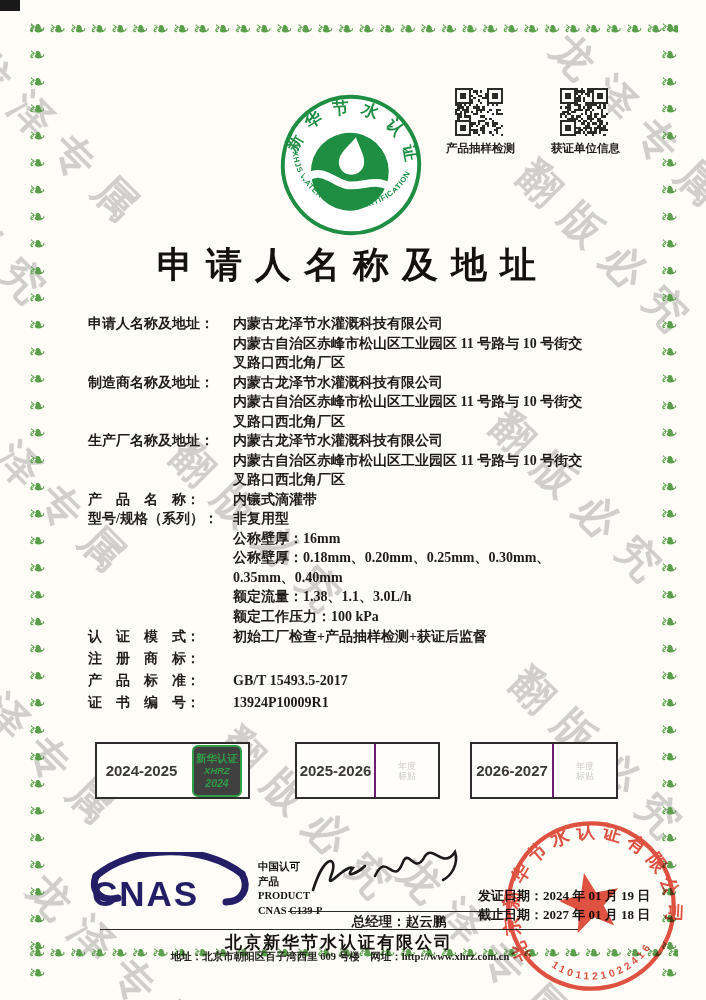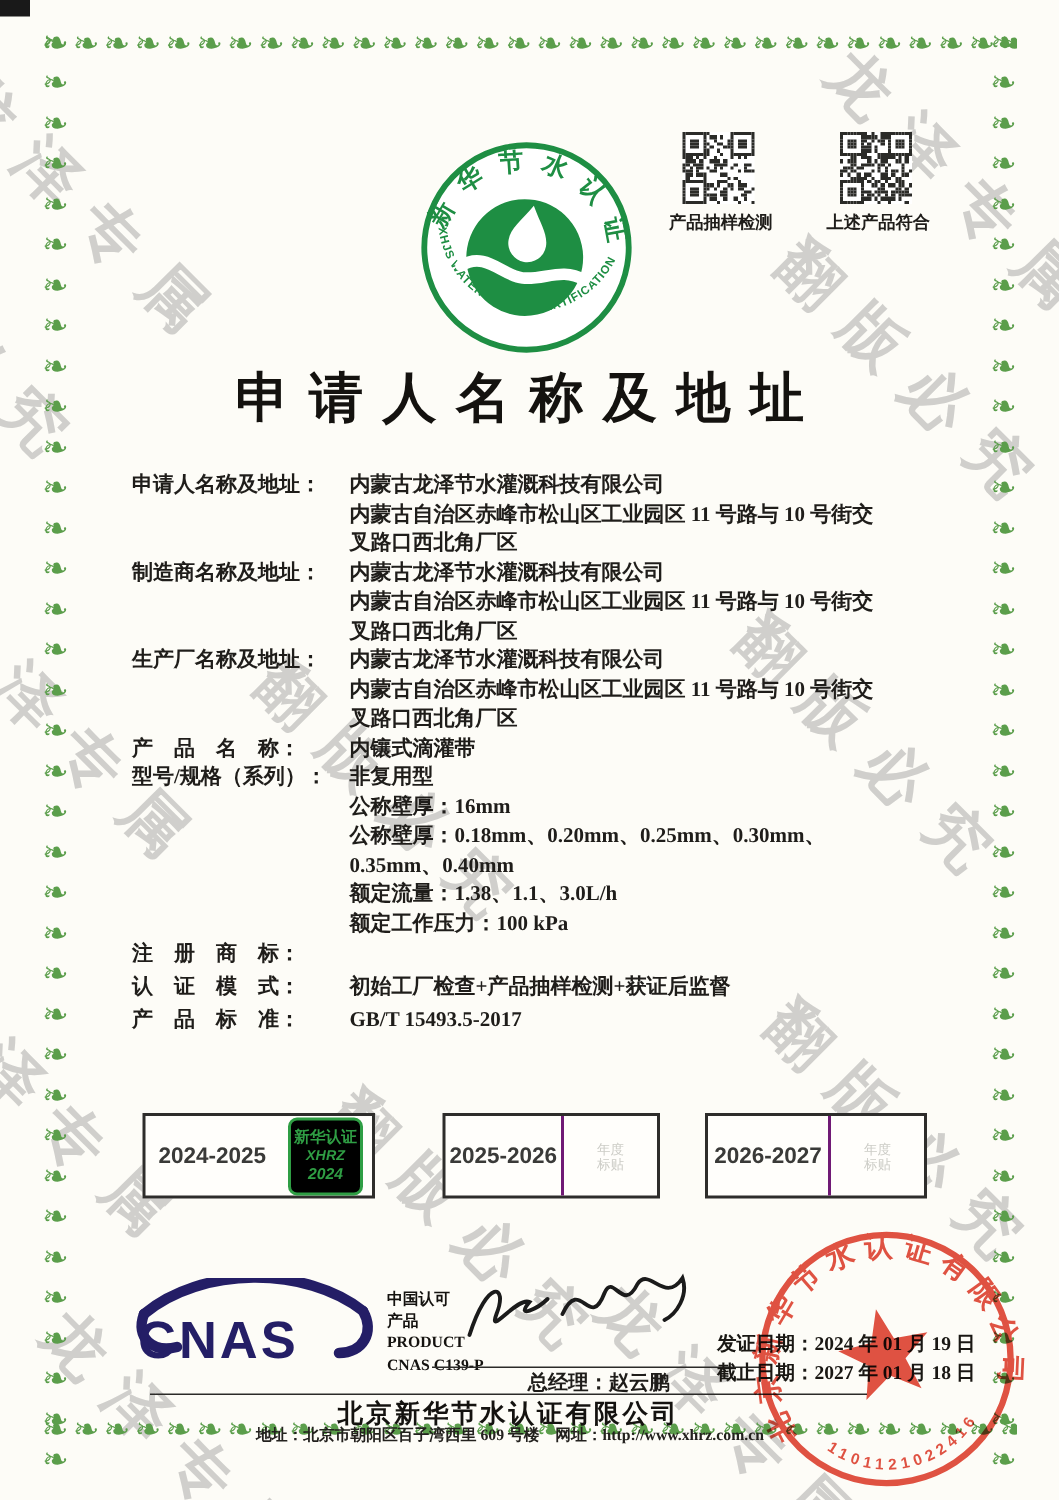--- a/index.html
+++ b/index.html
@@ -44,21 +44,21 @@
   .ybox{position:absolute;top:742px;height:57px;border:2px solid #2e2d2b;background:#fffefb;
         display:flex;z-index:2;box-sizing:border-box;}
   .ybox .ycell{display:flex;align-items:center;justify-content:center;
         font-family:"Liberation Sans",sans-serif;font-weight:bold;font-size:15px;color:#3a3a38;}
   .ybox .yleft{flex:1;}
   .ybox .yright{width:62px;border-left:2px solid #701a75;flex-direction:column;}
   .ybox1{left:95px;width:155px;} .ybox1 .yright{border-left:none;}
   .ybox2{left:295px;width:145px;}
   .ybox3{left:470px;width:148px;}
   .placeholder{font-size:9px;color:#ccccc6;line-height:10px;font-weight:normal;text-align:center;}
-  .sticker{width:46px;height:48px;border:2px solid #2f9e44;border-radius:6px;background:#000000;
+  .sticker{width:46px;height:48px;border:2px solid #2f9e44;border-radius:6px;background:#404040;
            display:flex;flex-direction:column;align-items:center;justify-content:center;color:#2f9e44;}
   .sticker .s1{font-size:10.5px;font-weight:bold;line-height:13px;}
   .sticker .s2{font-size:9.5px;font-style:italic;font-weight:bold;line-height:12px;}
   .sticker .s3{font-size:10.5px;font-style:italic;font-weight:bold;line-height:13px;}
   
   .cnas{position:absolute;left:82px;top:852px;width:172px;height:78px;z-index:2;}
   .cnas-word{position:absolute;left:10px;top:22px;font-size:35px;font-weight:bold;
              letter-spacing:2px;color:#241e66;font-family:"Liberation Sans",sans-serif;}
   .cnas-lines{position:absolute;left:258px;top:860px;font-size:10.5px;font-weight:bold;
               line-height:14.5px;z-index:2;color:#14120f;}
@@ -580,21 +580,21 @@
       <i style="grid-area:21/3"></i>
       <i style="grid-area:21/4"></i>
       <i style="grid-area:21/5"></i>
       <i style="grid-area:21/6"></i>
       <i style="grid-area:21/7"></i>
       <i style="grid-area:21/12"></i>
       <i style="grid-area:21/15"></i>
       <i style="grid-area:21/20"></i>
     </div>
   <div class="qr-label qr-label-left">产品抽样检测</div>
-  <div class="qr-label qr-label-right">上述产品符合</div>
+  <div class="qr-label qr-label-right">获证单位信息</div>
 
   <div class="title">申请人名称及地址</div>
 
   <div class="fields">
     <div class="frow">
       <span class="flabel">申请人名称及地址：</span>
       <div class="fval">
         <div>内蒙古龙泽节水灌溉科技有限公司</div>
         <div>内蒙古自治区赤峰市松山区工业园区 11 号路与 10 号街交</div>
         <div>叉路口西北角厂区</div>
@@ -627,35 +627,41 @@
       <div class="fval">
         <div>非复用型</div>
         <div>公称壁厚：16mm</div>
         <div>公称壁厚：0.18mm、0.20mm、0.25mm、0.30mm、</div>
         <div>0.35mm、0.40mm</div>
         <div>额定流量：1.38、1.1、3.0L/h</div>
         <div>额定工作压力：100 kPa</div>
       </div>
     </div>
     <div class="frow sp">
+      <span class="flabel">认　证　模　式：</span>
+      <div class="fval">
+          <div>初始工厂检查+产品抽样检测+获证后监督</div>
+        </div>
+    </div>
+    <div class="frow sp">
       <span class="flabel">注　册　商　标：</span>
       <div class="fval">
           <div></div>
         </div>
     </div>
     <div class="frow sp">
-      <span class="flabel">认　证　模　式：</span>
-      <div class="fval">
-          <div>初始工厂检查+产品抽样检测+获证后监督</div>
+      <span class="flabel">产　品　标　准：</span>
+      <div class="fval">
+          <div>GB/T 15493.5-2017</div>
         </div>
     </div>
     <div class="frow sp">
-      <span class="flabel">产　品　标　准：</span>
-      <div class="fval">
-          <div>GB/T 15493.5-2017</div>
+      <span class="flabel">证　书　编　号：</span>
+      <div class="fval">
+          <div>13924P10009R1</div>
         </div>
     </div>
   </div>
 
 
   <div class="ybox ybox1">
     <div class="ycell yleft">2024-2025</div>
     <div class="ycell yright">
       <div class="sticker">
         <div class="s1">新华认证</div>

